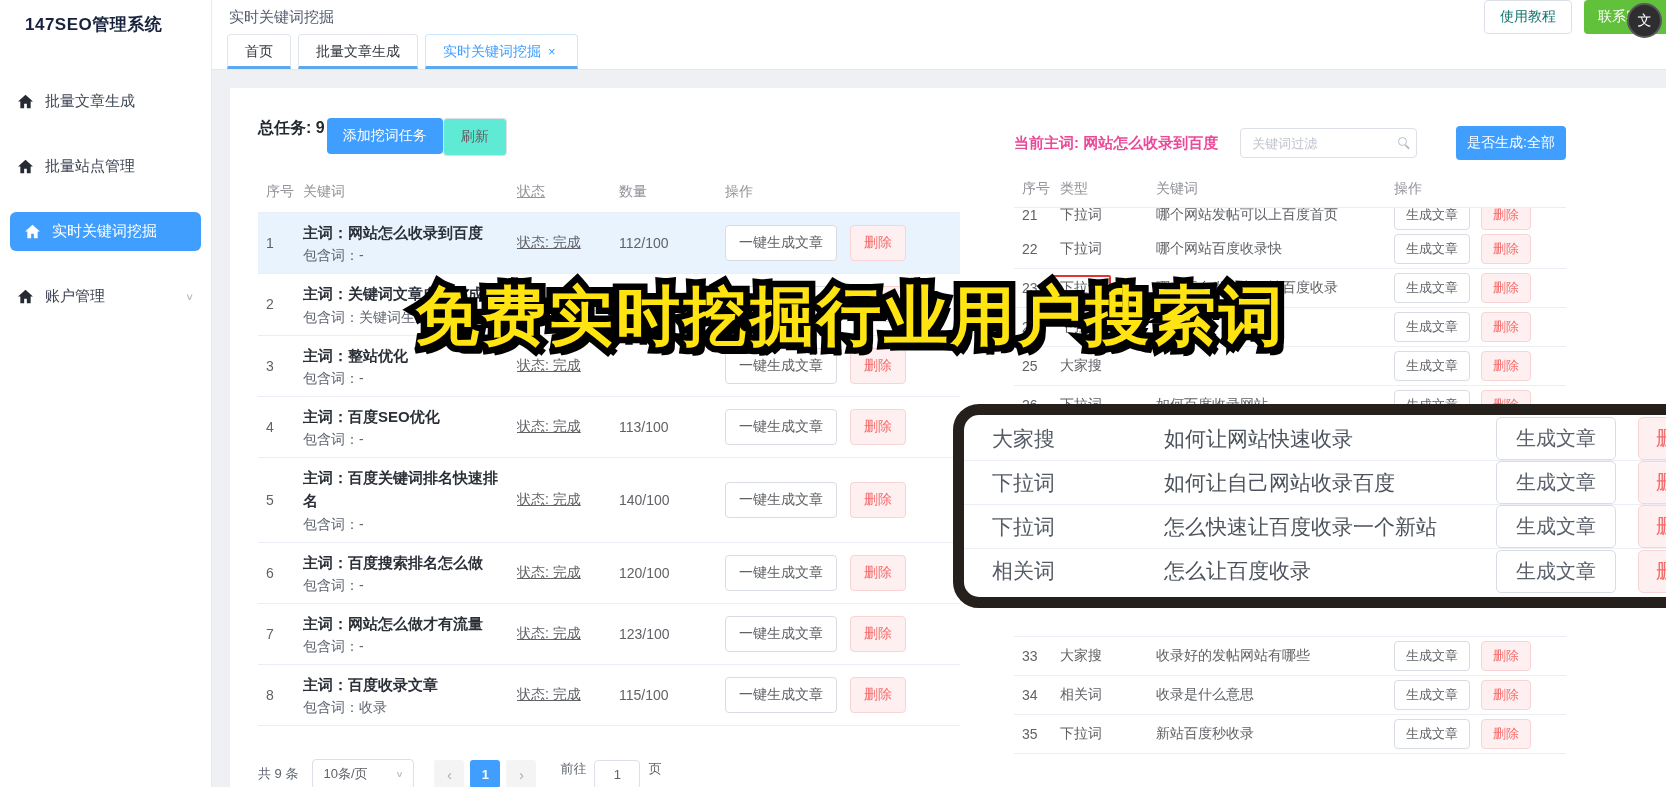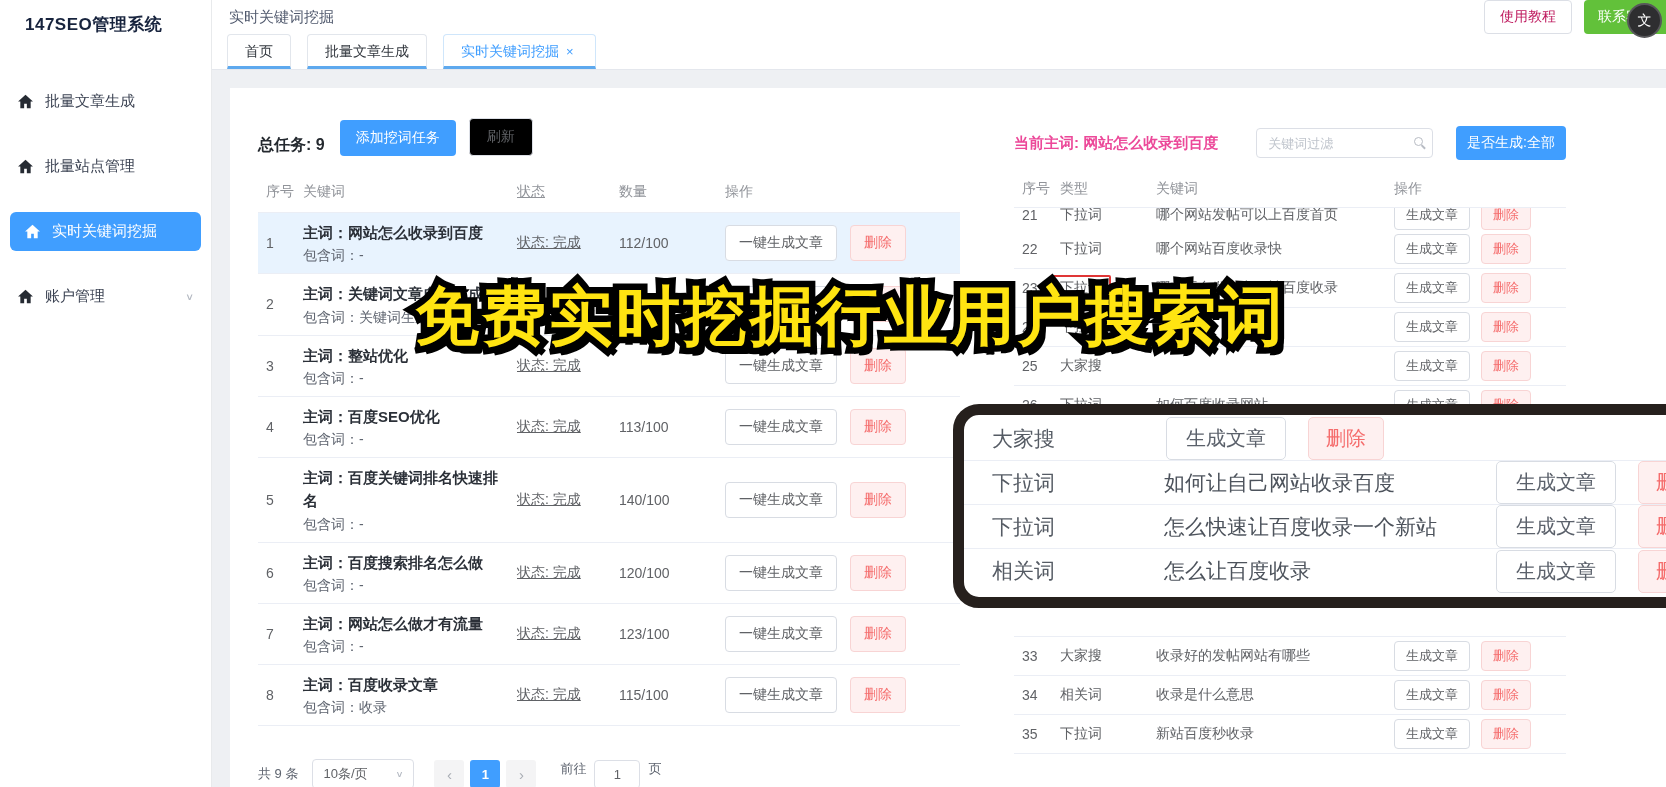--- a/index.html
+++ b/index.html
@@ -16,59 +16,59 @@
   .menu-item .house { width:17px; height:17px; flex-shrink:0; }
   .menu-item .house svg { width:17px; height:17px; fill:#262b33; }
   .menu-item.active .house svg { fill:#fff; }
   .menu-chevron { margin-left:auto; color:#b4b9c2; font-size:12px; transform:scaleY(.8); }
 
   
   .main { flex:1; min-width:0; display:flex; flex-direction:column; }
   .topbar { height:42px; display:flex; align-items:center; padding:0 0 0 17px; background:#fff; position:relative; }
   .topbar-title { font-size:15px; color:#515a6e; }
   .topbar-right { margin-left:auto; display:flex; align-items:center; gap:12px; }
-  .btn-tutorial { border:1px solid #dcdfe6; border-radius:4px; background:#fff; color:#be185d; font-size:14px; padding:7px 15px; cursor:pointer; }
+  .btn-tutorial { border:1px solid #dcdfe6; border-radius:4px; background:#fff; color:#0f766e; font-size:14px; padding:7px 15px; cursor:pointer; }
   .btn-contact { border:none; border-radius:4px; background:#62c13a; color:#fff; font-size:14px; padding:8px 26px 8px 14px; cursor:pointer; margin-right:-14px; }
   .translate-badge { position:absolute; right:4px; top:3px; width:35px; height:35px; border-radius:50%; background:#2e2e30; border:2px solid #57575a; color:#fff; display:flex; align-items:center; justify-content:center; font-size:14px; z-index:3; }
 
-  .tabbar { height:40px; background:#fff; border-bottom:1px solid #e4e7ed; display:flex; align-items:flex-end; padding-left:15px; gap:16px; }
+  .tabbar { height:40px; background:#fff; border-bottom:1px solid #e4e7ed; display:flex; align-items:flex-end; padding-left:15px; gap:7px; }
   .tab { border:1px solid #e2e6ec; border-bottom:3px solid #5ea9ee; border-radius:4px 4px 0 0; background:#fff; padding:8px 17px 5px; font-size:14px; color:#33383f; cursor:pointer; white-space:nowrap; }
   .tab.active { color:#409eff; border-color:#cfe6fb; border-bottom-color:#5ea9ee; padding-right:21px; }
   .tab .close { margin-left:7px; font-size:13px; }
 
   
   .content { flex:1; background:#eef0f3; padding:18px 0 0 18px; position:relative; }
   .card { background:#fff; height:100%; display:flex; }
 
   .btn-primary { background:#409eff; border:none; color:#fff; border-radius:4px; font-size:14px; padding:9px 16px; cursor:pointer; }
-  .btn-default { background:#000000; border:1px solid #dcdfe6; color:#606266; border-radius:4px; font-size:14px; padding:9px 17px; cursor:pointer; }
+  .btn-default { background:#5eead4; border:1px solid #dcdfe6; color:#606266; border-radius:4px; font-size:14px; padding:9px 17px; cursor:pointer; }
   .btn-plain  { background:#fff; border:1px solid #d8dce3; color:#606266; border-radius:4px; font-size:14px; padding:8px 13px; cursor:pointer; white-space:nowrap; }
   .btn-danger { background:#fef0f0; border:1px solid #f8d4d4; color:#f56c6c; border-radius:4px; font-size:14px; padding:8px 13px; cursor:pointer; white-space:nowrap; }
 
   
   .left-panel { width:702px; margin-left:28px; padding-top:30px; }
-  .toolbar { display:flex; align-items:flex-end; gap:13px; }
+  .toolbar { display:flex; align-items:flex-start; }
   .total-label { font-size:16px; font-weight:bold; color:#24292f; margin-right:2px; }
   .ltable { margin-top:21px; }
   .thead { display:flex; color:#909399; font-size:14px; padding:6px 0 11px; border-bottom:1px solid #ebeef5; }
   .lrow { display:flex; align-items:center; border-bottom:1px solid #ebeef5; padding:8px 0; min-height:57px; }
   .lrow.hl { background:#e8f3fe; }
   .c-no { width:45px; padding-left:8px; flex-shrink:0; }
   .c-kw { width:214px; flex-shrink:0; padding-right:10px; }
   .c-status { width:102px; flex-shrink:0;text-decoration:underline; }
   .c-count { width:106px; flex-shrink:0; }
   .c-ops { flex:1; display:flex; align-items:center; gap:13px; }
   .kw-main { font-weight:bold; color:#2b3038; font-size:15px; line-height:1.55; }
   .kw-sub { color:#5f6570; margin-top:3px; font-size:14px; }
 
   
   .right-panel { width:552px; margin-left:auto; margin-right:100px; padding-top:38px; }
   .rhead-bar { display:flex; align-items:center; }
   .current-label { font-size:15px; font-weight:bold; color:#ec4899; white-space:nowrap; }
-  .filter-wrap { position:relative; margin-left:38px; }
+  .filter-wrap { position:relative; margin-left:22px; }
   .filter-input { width:177px; height:30px; border:1px solid #dcdfe6; border-radius:4px; padding:0 30px 0 11px; font-size:13px; color:#606266; outline:none; }
   .filter-input::placeholder { color:#bfc4cc; }
   .mag { position:absolute; right:10px; top:9px; width:9px; height:9px; border:1.5px solid #b8bcc4; border-radius:50%; }
   .mag::after { content:""; position:absolute; width:5px; height:1.5px; background:#b8bcc4; transform:rotate(45deg); right:-4px; bottom:-2px; }
   .btn-gen-all { margin-left:auto; background:#409eff; border:none; color:#fff; border-radius:4px; font-size:14px; padding:8px 11px; cursor:pointer; white-space:nowrap; }
 
   .rtable { margin-top:16px; }
   .rthead { display:flex; color:#909399; font-size:14px; padding:4px 0 9px; border-bottom:1px solid #ebeef5; }
   .r-no { width:46px; padding-left:8px; flex-shrink:0; }
   .r-type { width:96px; flex-shrink:0; }
@@ -429,20 +429,21 @@
               <span>页</span>
             </div>
           </div>
         </section>
 
       </div>
 
       <div class="zoom-box">
         <div class="zrow">
           <div class="z-type">大家搜</div>
+          <div class="z-kw">如何让网站快速收录</div>
           <button class="z-gen">生成文章</button>
           <button class="z-del">删除</button>
         </div>
         <div class="zrow">
           <div class="z-type">下拉词</div>
           <div class="z-kw">如何让自己网站收录百度</div>
           <button class="z-gen">生成文章</button>
           <button class="z-del">删除</button>
         </div>
         <div class="zrow">

